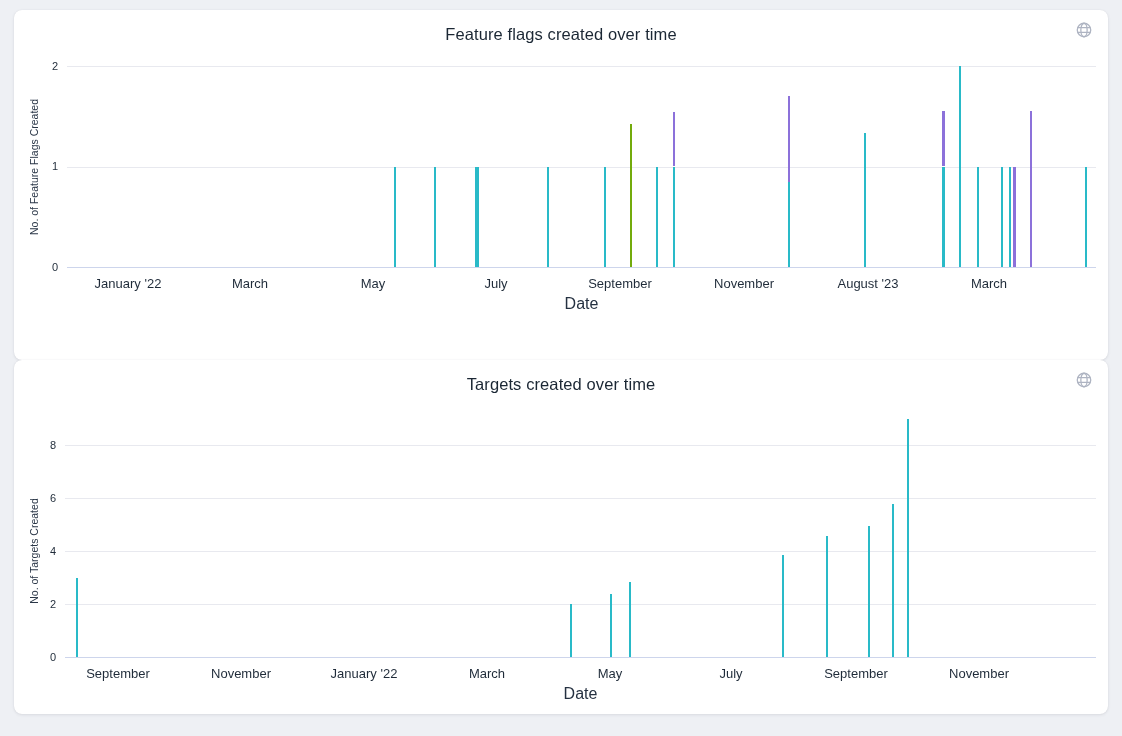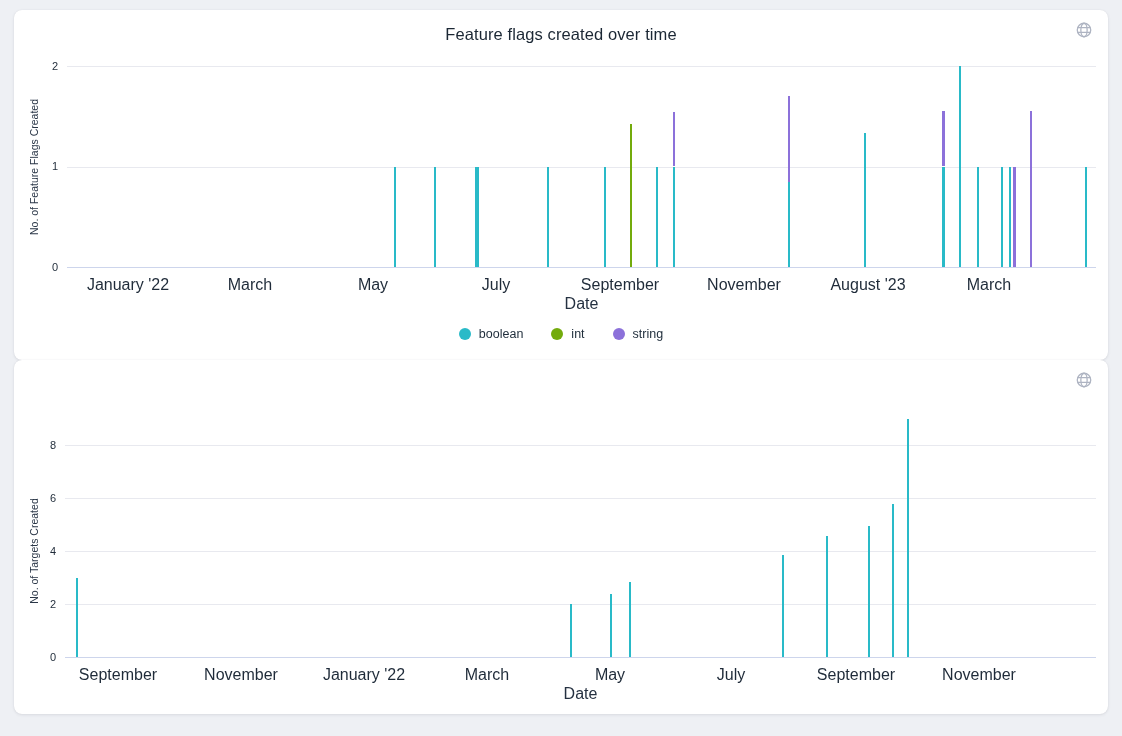--- a/index.html
+++ b/index.html
@@ -14,21 +14,21 @@
   }
   .card.c1 { height:350px; }
   .card.c2 { height:354px; }
   .chart-title {
     position:absolute; top:15px; left:0; width:100%; text-align:center;
     font-size:16.5px; font-weight:500; color:#1b2734; letter-spacing:.1px;
   }
   .globe-btn { position:absolute; top:11px; right:15px; width:18px; height:18px; cursor:pointer; }
   .gridline { position:absolute; height:1px; }
   .y-tick { position:absolute; width:34px; text-align:right; font-size:11px; color:#1f2b39; }
-  .x-tick { position:absolute; transform:translateX(-50%); font-size:16px; color:#1f2b39; white-space:nowrap; }
+  .x-tick { position:absolute; transform:translateX(-50%); font-size:13px; color:#1f2b39; white-space:nowrap; }
   .axis-title-x { position:absolute; transform:translateX(-50%); font-size:16px; color:#253141; }
   .axis-title-y {
     position:absolute; transform:translate(-50%,-50%) rotate(-90deg);
     font-size:10.5px; color:#2a3647; white-space:nowrap;
   }
   .bar { position:absolute; }
   .legend {
     position:absolute; left:0; width:100%; display:flex; justify-content:center;
     gap:28px; align-items:center;
   }
@@ -81,37 +81,24 @@
       <div class="bar" style="left: 850px; width: 2px; top: 123.335px; height: 133.665px; background: rgb(41, 186, 200);"></div>
       <div class="bar" style="left: 927.5px; width: 3px; top: 156.5px; height: 100.5px; background: rgb(41, 186, 200);"></div>
       <div class="bar" style="left: 927.5px; width: 3px; top: 101.225px; height: 55.275px; background: rgb(140, 113, 218);"></div>
       <div class="bar" style="left: 944.75px; width: 2.5px; top: 56px; height: 201px; background: rgb(41, 186, 200);"></div>
       <div class="bar" style="left: 963px; width: 2px; top: 156.5px; height: 100.5px; background: rgb(41, 186, 200);"></div>
       <div class="bar" style="left: 987px; width: 2px; top: 156.5px; height: 100.5px; background: rgb(41, 186, 200);"></div>
       <div class="bar" style="left: 994.75px; width: 2.5px; top: 156.5px; height: 100.5px; background: rgb(41, 186, 200);"></div>
       <div class="bar" style="left: 999.25px; width: 2.5px; top: 156.5px; height: 100.5px; background: rgb(140, 113, 218);"></div>
       <div class="bar" style="left: 1015.75px; width: 2.5px; top: 101.225px; height: 155.775px; background: rgb(140, 113, 218);"></div>
       <div class="bar" style="left: 1070.75px; width: 2.5px; top: 156.5px; height: 100.5px; background: rgb(41, 186, 200);"></div>
-      <div class="legend" style="top: 317px;">
-        <div class="legend-item">
-          <span class="legend-dot" style="background: rgb(41, 186, 200);"></span>
-          <span class="legend-label">boolean</span>
-        </div>
-        <div class="legend-item">
-          <span class="legend-dot" style="background: rgb(115, 171, 12);"></span>
-          <span class="legend-label">int</span>
-        </div>
-        <div class="legend-item">
-          <span class="legend-dot" style="background: rgb(140, 113, 218);"></span>
-          <span class="legend-label">string</span>
-        </div>
-      </div>
     </section>
 
   <section class="card c2">
+    <h2 class="chart-title">Targets created over time</h2>
     <span class="globe-btn">
       <svg width="18" height="18" viewBox="0 0 24 24" fill="none" stroke="#aeb4c2" stroke-width="1.7">
         <circle cx="12" cy="12" r="9"></circle>
           <ellipse cx="12" cy="12" rx="4.2" ry="9"></ellipse>
         <path d="M3.6 8.8h16.8M3.6 15.2h16.8"></path>
       </svg>
     </span>
     <div class="chart-body"></div>
   <div class="gridline" style="left: 51px; width: 1031px; top: 297px; background: rgb(205, 213, 236);"></div>
       <div class="y-tick" style="left: 8px; top: 290.5px;">0</div>

